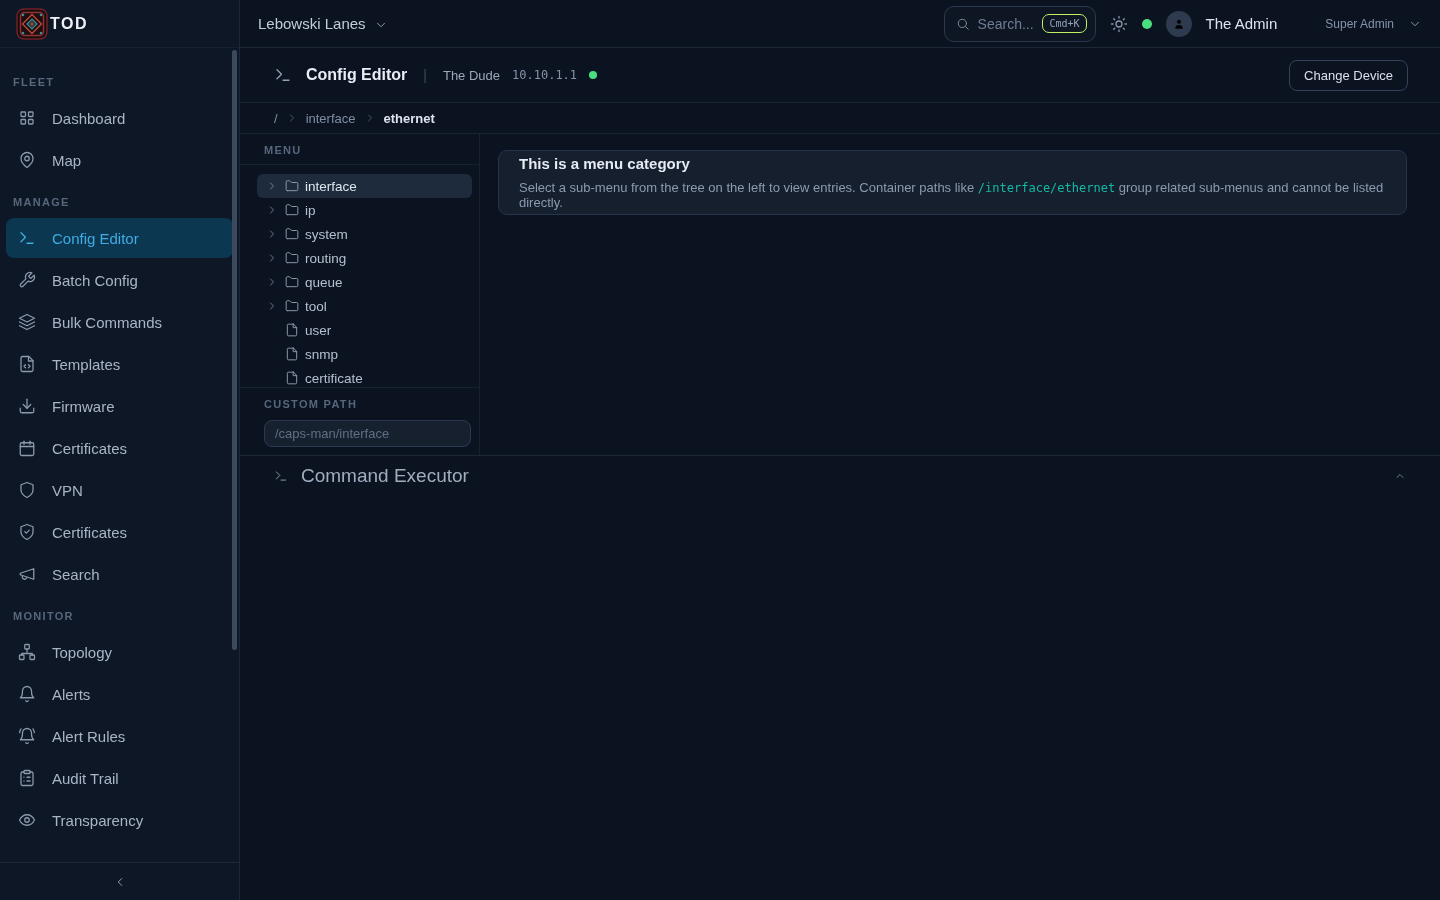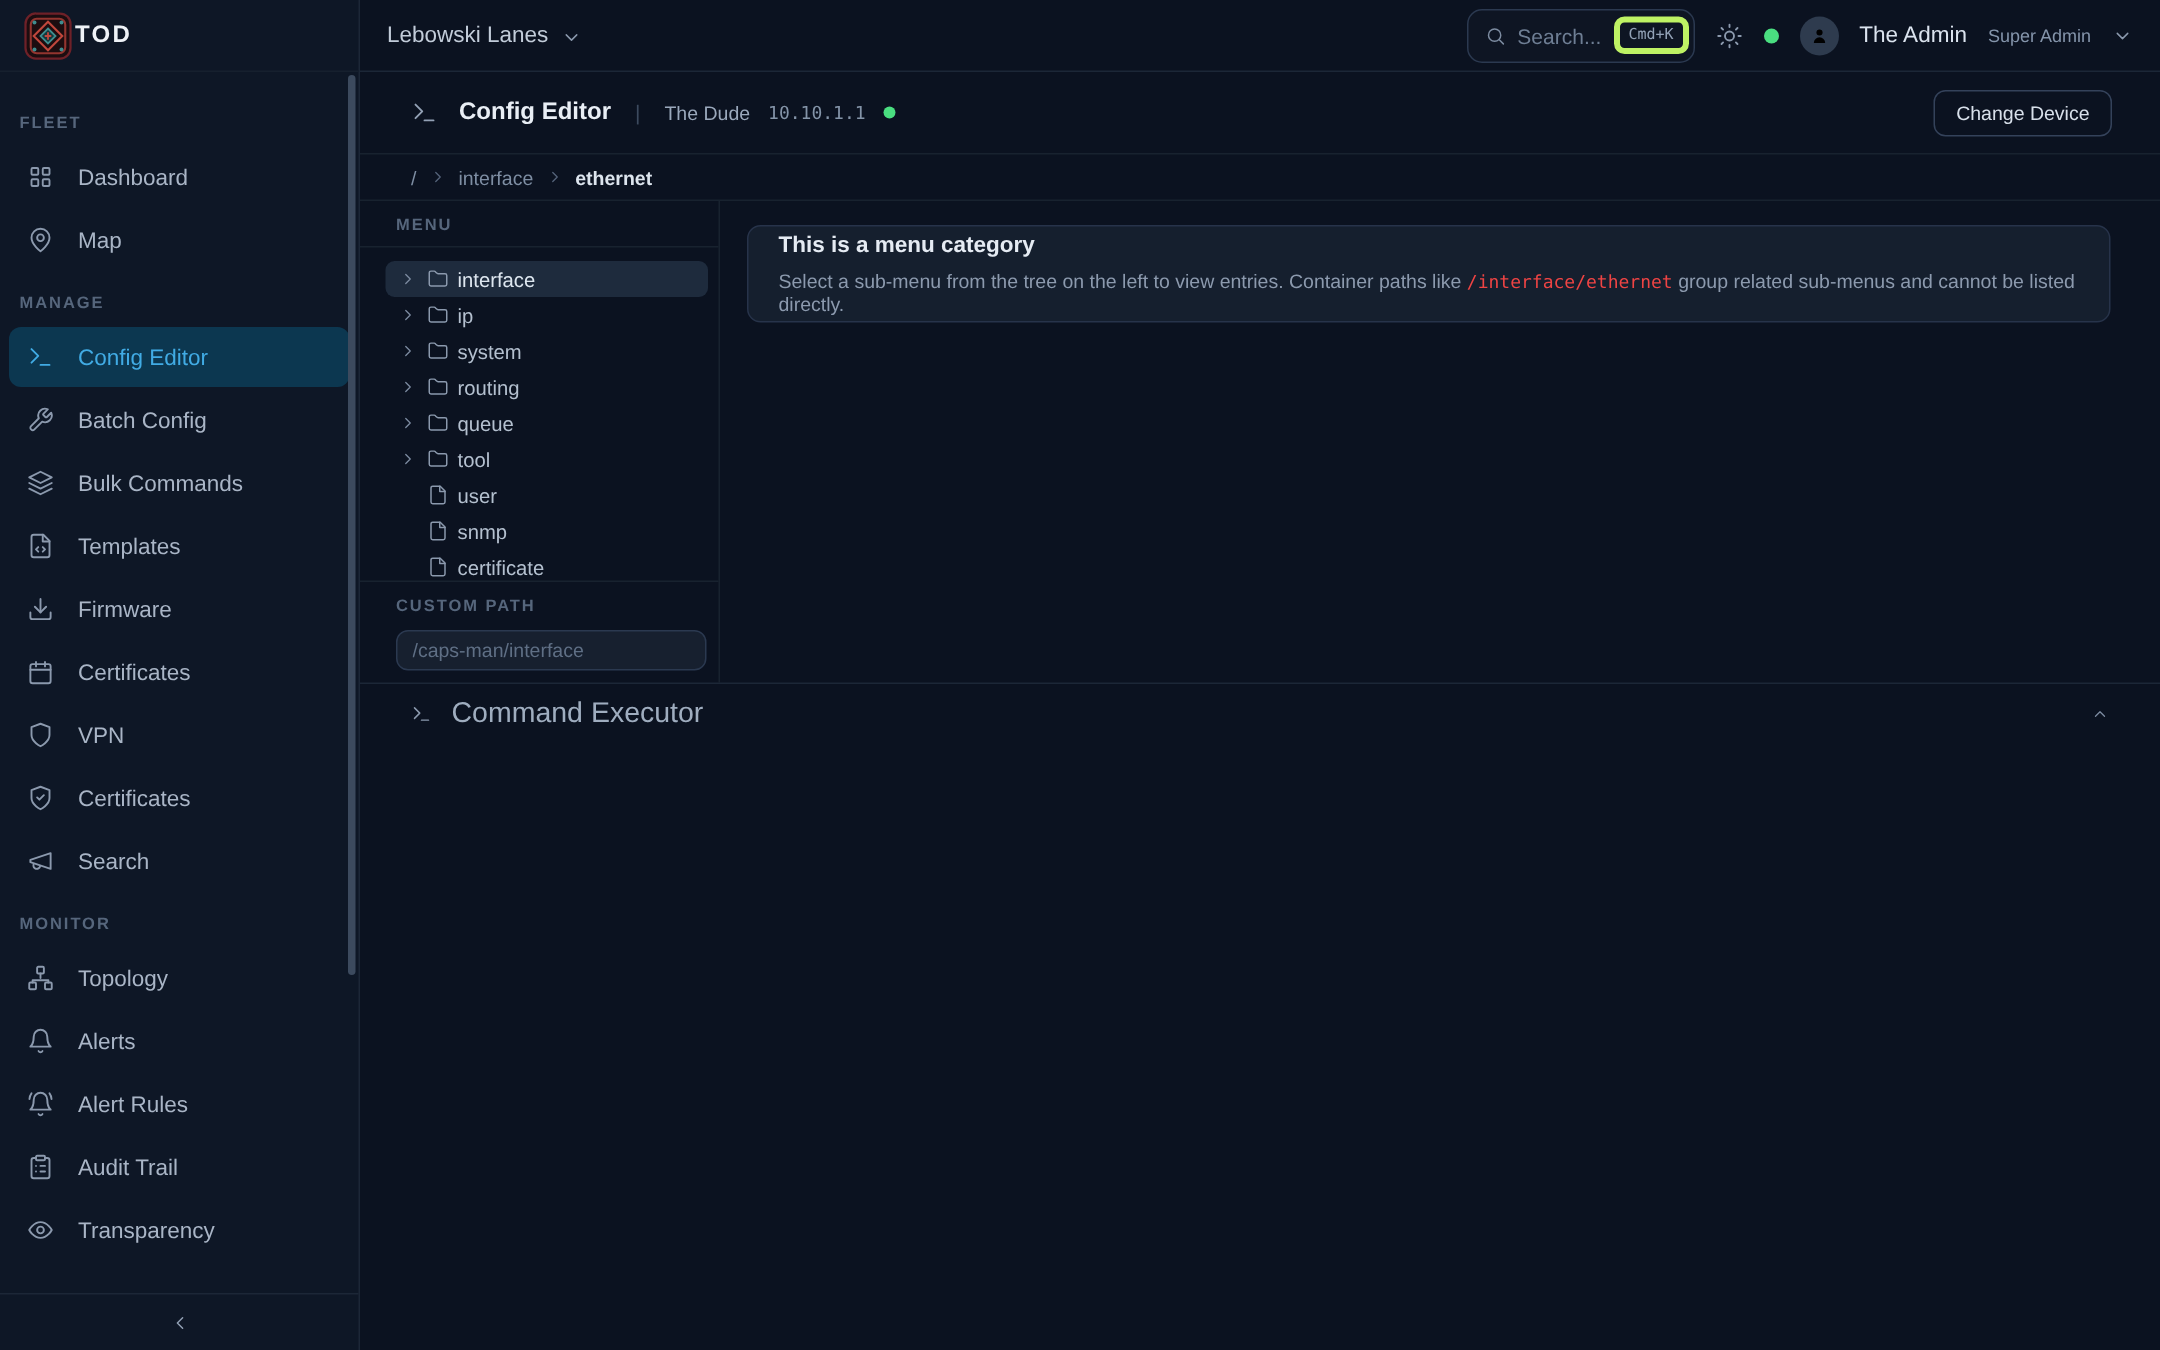--- a/index.html
+++ b/index.html
@@ -47,27 +47,27 @@
   .org-switch { display:flex; align-items:flex-end; gap:8px; font-size:15px; color:#c2ccd9; cursor:pointer; }
   .org-switch .icon { color:#8b99ad; }
   .topbar-right { display:flex; align-items:center; gap:14px; }
   .search-box {
     width:152px; height:36px; border:1px solid #2b3950; border-radius:10px;
     display:flex; align-items:center; gap:8px; padding:0 8px 0 11px;
     background:rgba(255,255,255,0.015); cursor:text;
   }
   .search-box .icon { color:#7d8ca1; }
   .search-placeholder { font-size:14px; color:#6e7e94; flex:1; }
-  .kbd-chip { font-size:10px; color:#93a2b7; border:4px solid #bef264; border-radius:7px; padding:3px 6px; white-space:nowrap; }
+  .kbd-chip { font-size:10px; color:#93a2b7; border:1px solid #bef264; border-radius:7px; padding:3px 6px; white-space:nowrap; }
   .theme-toggle { color:#8b99ad; cursor:pointer; }
   .conn-dot { width:10px; height:10px; border-radius:50%; background:#4ade80; }
   .avatar { width:26px; height:26px; border-radius:50%; background:#2e3b4e; display:flex; align-items:center; justify-content:center; color:#aab7c6; }
   .avatar svg { width:14px; height:14px; }
   .user-name { font-size:15px; color:#dbe3ee; }
-  .user-role { font-size:12px; color:#8494aa; }
+  .user-role { font-size:12px; color:#8494aa;margin-left:34px; }
   .user-caret { color:#8b99ad; cursor:pointer; }
 
   
   #page-header { height:55px; flex:0 0 auto; display:flex; align-items:center; justify-content:space-between; padding:0 32px 0 34px; border-bottom:1px solid #18222f; }
   .ph-left { display:flex; align-items:center; gap:12px; }
   .ph-left .icon { color:#93a1b5; }
   .page-title { font-size:16px; font-weight:700; color:#e9eef5; margin-left:2px; }
   .ph-divider { color:#3c4a5e; font-size:14px; padding:0 4px; }
   .device-name { font-size:13px; color:#9aa8bb; }
   .device-ip { font-size:12px; color:#8494a8; }
@@ -100,21 +100,21 @@
     border:1px solid #2b3950; border-radius:8px; color:#c6d0dd;
     font-size:13px; padding:0 10px; font-family:inherit;
   }
   .custom-path-input::placeholder { color:#5f6f85; }
 
   
   #detail-area { flex:1 1 auto; padding:16px 33px 16px 18px; }
   .info-card { background:#151f2e; border:1px solid #27334a; border-radius:9px; padding:4px 20px; }
   .info-card-title { font-size:15px; font-weight:700; color:#e5ebf3; margin-bottom:8px; }
   .info-card-desc { font-size:13px; color:#8c9aae; }
-  .info-card-desc code { font-family:"DejaVu Sans Mono", monospace; font-size:12px; color:#ef4444; }
+  .info-card-desc code { font-family:"DejaVu Sans Mono", monospace; font-size:12px; color:#14b8a6; }
 
   
   #command-bar { flex:0 0 auto; height:40px; border-top:1px solid #1c2737; display:flex; align-items:center; justify-content:space-between; padding:0 34px; cursor:pointer; }
   .cmd-left { display:flex; align-items:center; gap:13px; }
   .cmd-left .icon { color:#8b99ad; }
   .cmd-label { font-size:19px; color:#9fadbf; }
   .cmd-caret { color:#7d8ca1; }
   #below-space { flex:1 1 auto; }
 </style>
 </head>

